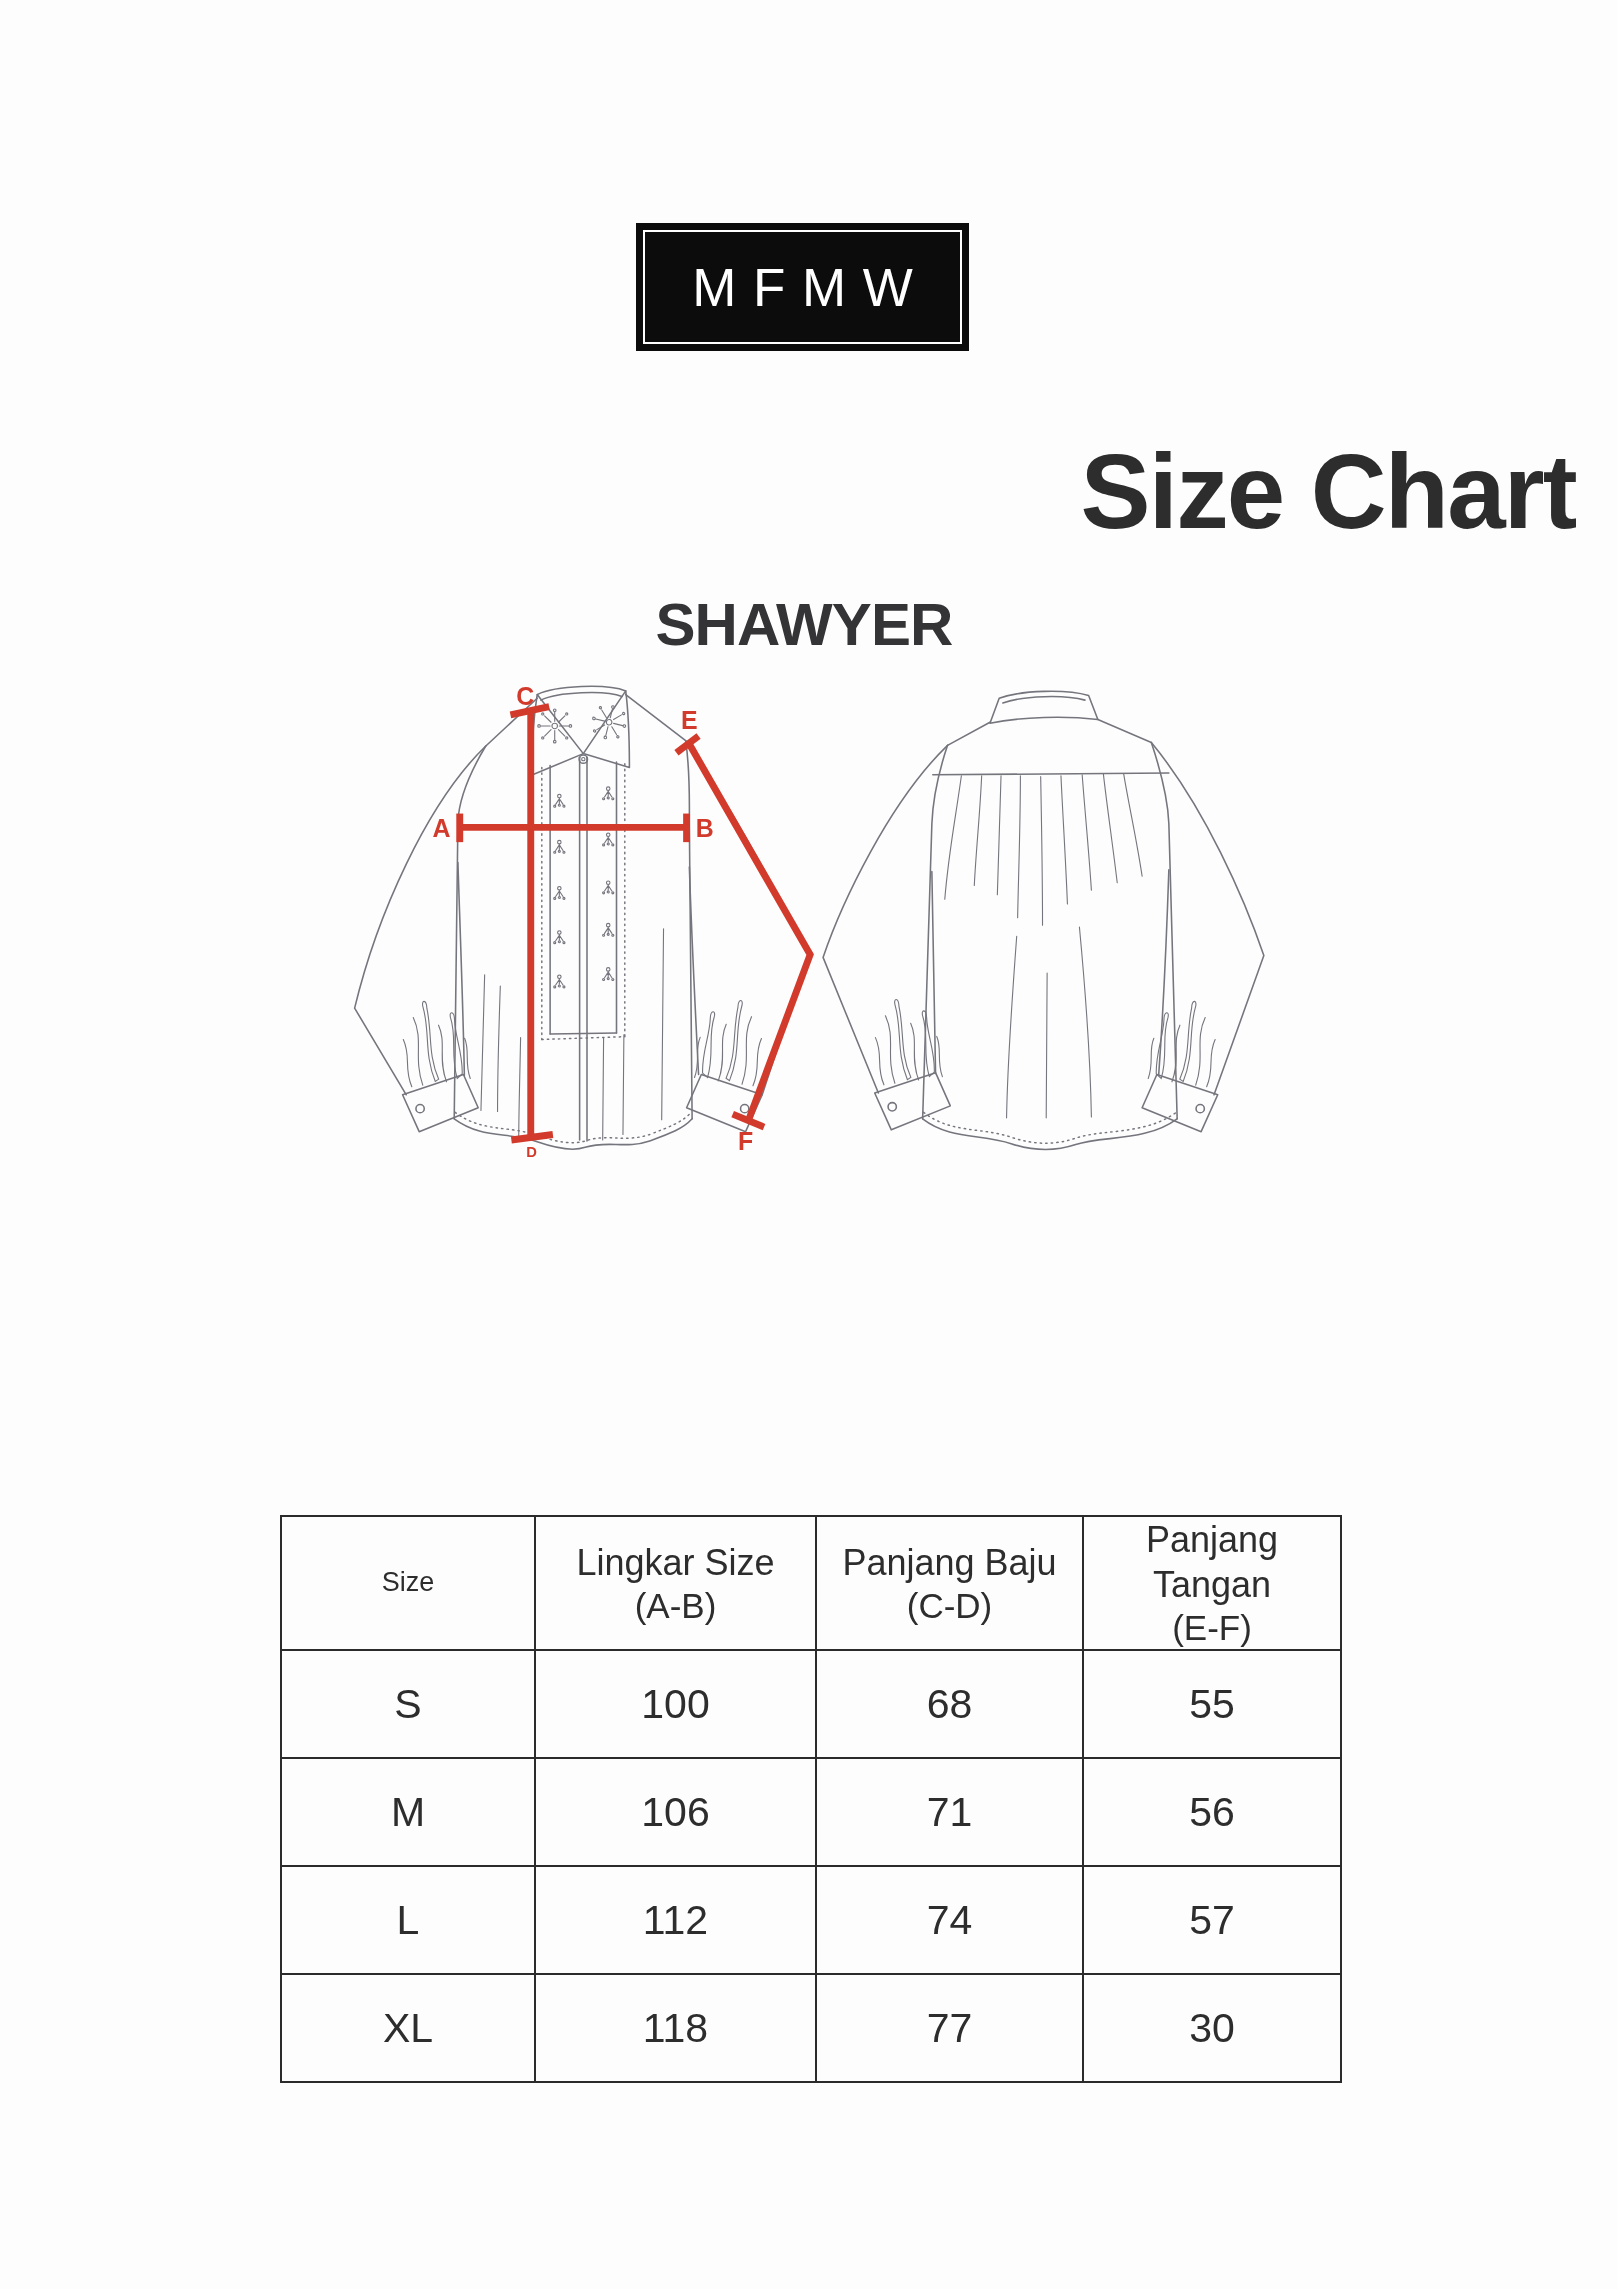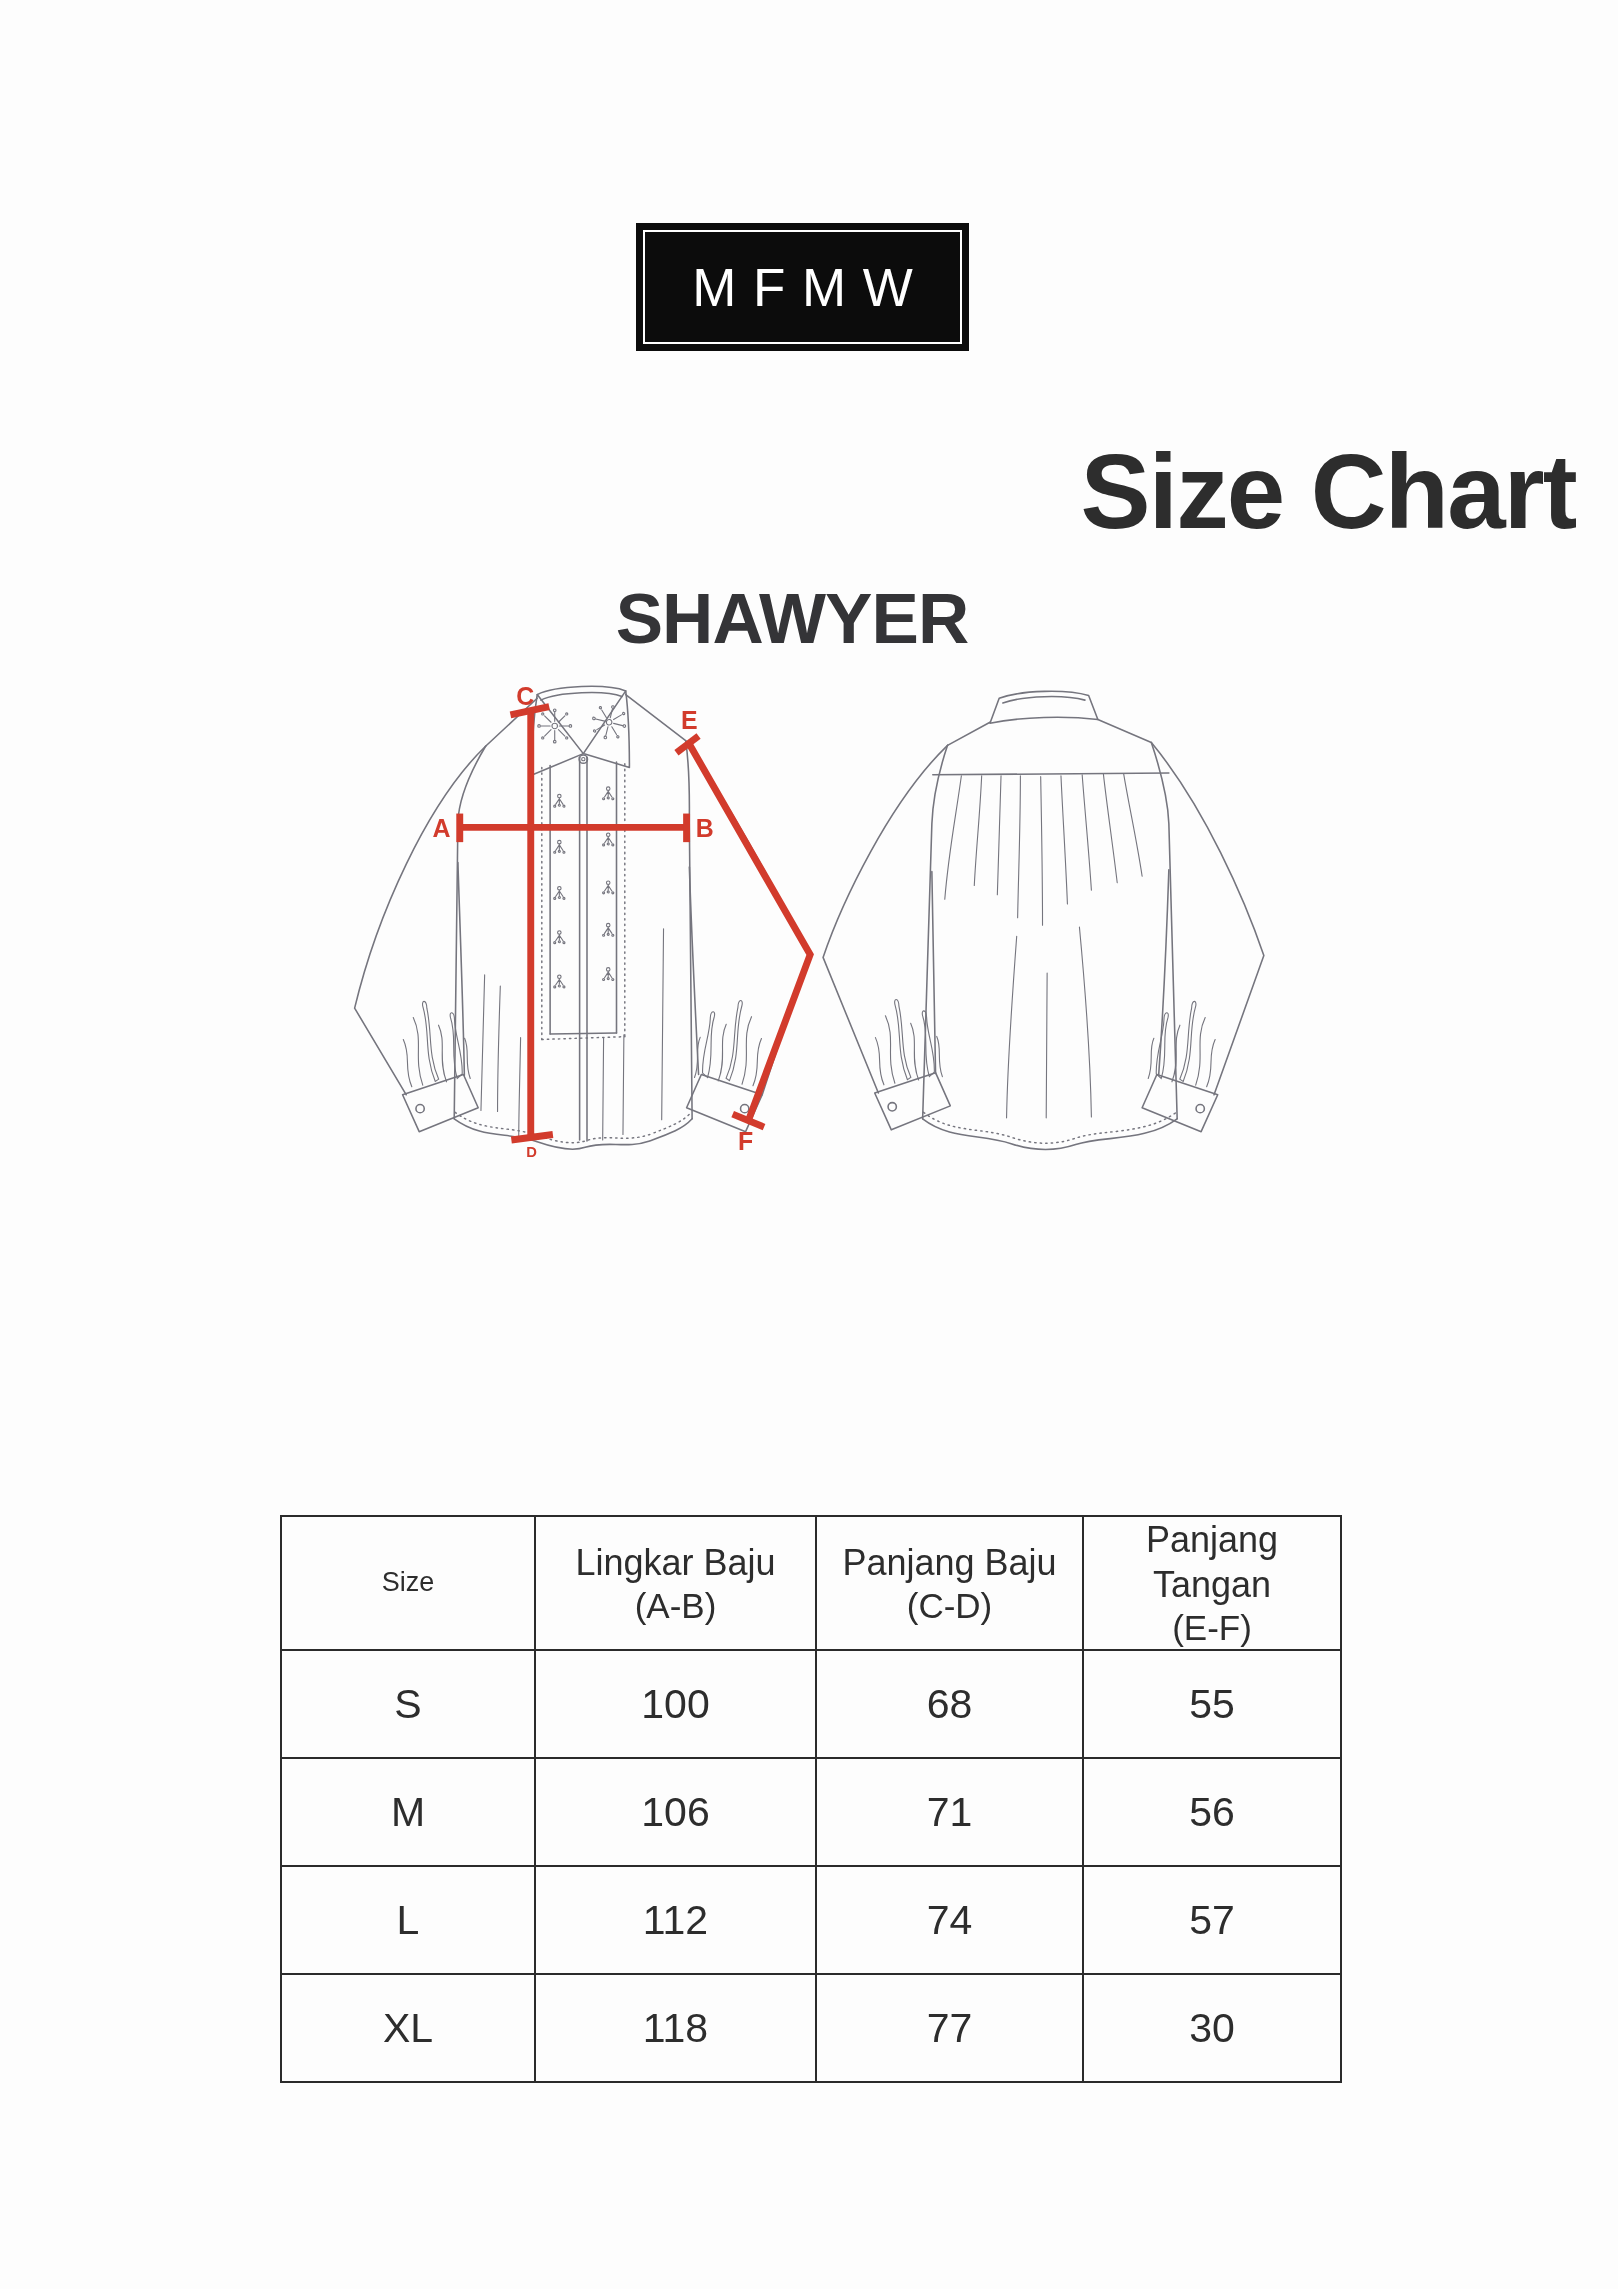--- a/index.html
+++ b/index.html
@@ -19,22 +19,22 @@
   .logo{position:absolute;left:636px;top:223px;width:333px;height:128px;background:var(--logo-bg);
         display:flex;align-items:center;justify-content:center;}
   .logo::before{content:"";position:absolute;inset:7.4px;border:2.8px solid var(--logo-border);}
   .logo-text{color:#fff;font-size:53px;font-weight:400;letter-spacing:16.6px;margin-right:-16.6px;
              font-family:"Liberation Sans",sans-serif;}
 
   
   .page-title{position:absolute;left:0;top:432px;width:100%;margin:0;text-align:right;
               font-size:105px;font-weight:700;letter-spacing:-1.8px;color:var(--ink);
               font-family:"Liberation Sans",sans-serif;}
-  .product-name{position:absolute;left:0;top:574px;width:100%;margin:4px;text-align:center;
-              font-size:71px;font-weight:700;letter-spacing:-0.9px;color:#343437;
+  .product-name{position:absolute;left:0;top:574px;width:100%;margin:16px;text-align:center;
+              font-size:60px;font-weight:700;letter-spacing:-0.9px;color:#343437;
               font-family:"Liberation Sans",sans-serif;}
 
   
   .diagram{position:absolute;left:212px;top:678px;width:1117px;height:521px;}
   .g-line{fill:none;stroke:var(--line);stroke-width:1.7;stroke-linecap:round;stroke-linejoin:round;}
   .g-dot{fill:none;stroke:var(--line);stroke-width:1.6;stroke-dasharray:1.5 4.5;stroke-linecap:round;}
   .g-thin{fill:none;stroke:var(--line);stroke-width:1.2;stroke-linecap:round;}
   .r-line{fill:none;stroke:var(--accent);stroke-width:7.5;}
   .r-text{fill:var(--accent);font-weight:700;font-family:"Liberation Sans",sans-serif;font-size:27px;}
   .r-text-small{fill:var(--accent);font-weight:700;font-family:"Liberation Sans",sans-serif;font-size:16px;}
@@ -225,21 +225,21 @@
         <col style="width:267px">
         <col style="width:258px">
     </colgroup>
     <thead>
       <tr>
         <th>
           <span class="h-title">Size</span>
 
         </th>
         <th>
-          <span class="h-title">Lingkar Baju</span>
+          <span class="h-title">Lingkar Size</span>
           <span class="h-sub">(A-B)</span>
         </th>
         <th>
           <span class="h-title">Panjang Baju</span>
           <span class="h-sub">(C-D)</span>
         </th>
         <th>
           <span class="h-title">Panjang Tangan</span>
           <span class="h-sub">(E-F)</span>
         </th>

